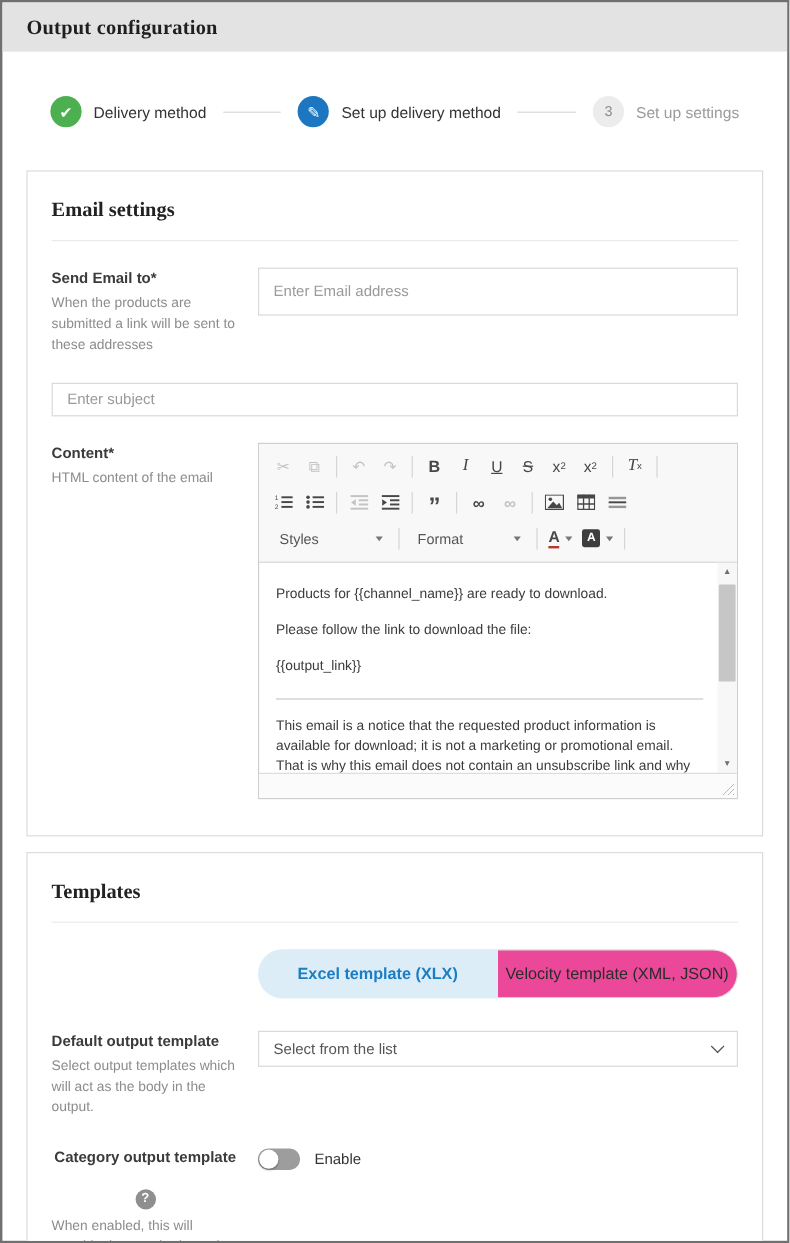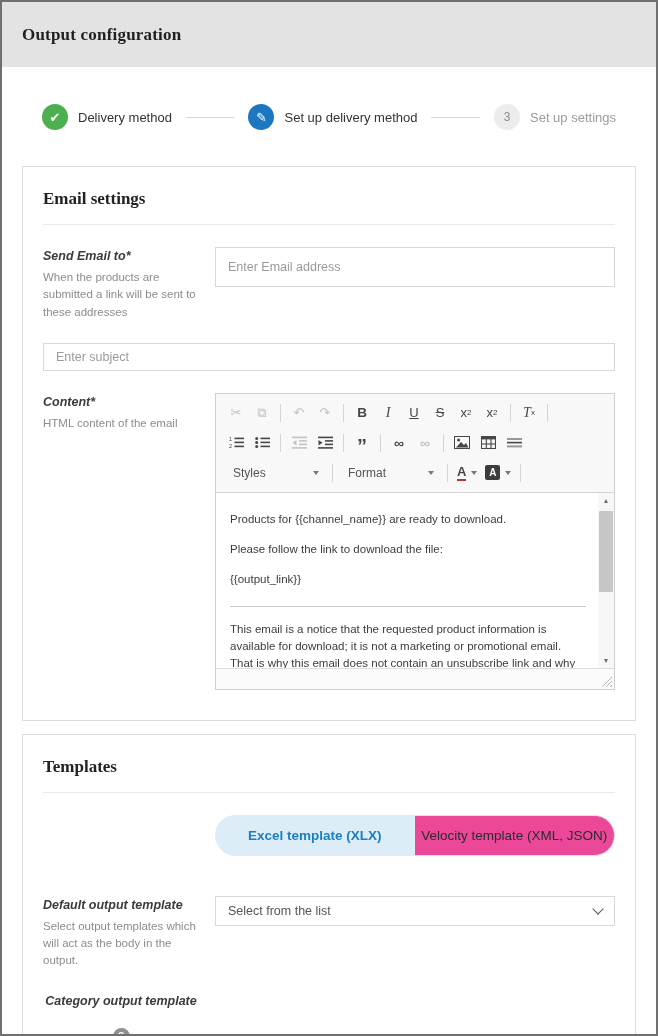--- a/index.html
+++ b/index.html
@@ -1,21 +1,21 @@
 <!DOCTYPE html>
 <html><head>
 <meta charset="utf-8">
 <style>
   html,body{margin:0;padding:0;background:#fff;}
   body{width:658px;height:1036px;font-family:"Liberation Sans",sans-serif;}
   .frame{box-sizing:border-box;width:658px;height:1036px;border:2px solid #707070;background:#fff;
          display:flex;flex-direction:column;overflow:hidden;}
 
   
-  .hdr{background:#e3e3e3;height:41px;flex:0 0 41px;display:flex;align-items:center;padding:12px 20px;}
+  .hdr{background:#e3e3e3;height:41px;flex:0 0 41px;display:flex;align-items:center;padding:0 20px;}
   .hdr h1{margin:0;font-family:"Liberation Serif","DejaVu Serif",serif;font-size:17px;font-weight:600;color:#1f1f1f;letter-spacing:.2px;}
 
   
   .stepper{display:flex;align-items:center;margin:37px 40px 36px;}
   .step{display:flex;align-items:center;gap:10px;cursor:default;}
   .step-circle{width:26px;height:26px;border-radius:50%;display:flex;align-items:center;justify-content:center;
                font-size:13px;color:#fff;flex:0 0 26px;}
   .step-circle.complete{background:#4caf50;}
   .step-circle.active{background:#1c77c0;}
   .step-circle.pending{background:#ececec;color:#8d8d8d;font-size:12px;}
@@ -26,21 +26,21 @@
   
   .card{margin:0 20px;border:1px solid #dcdcdc;padding:20px 20px 24px;background:#fff;}
   .card + .card{margin-top:13px;}
   .card h2{margin:2px 0 0;font-family:"Liberation Serif","DejaVu Serif",serif;font-size:17px;font-weight:600;color:#222;}
   .card-rule{border:none;border-top:1px solid #eaeaea;margin:15px 0 22px;}
 
   .form-row{display:flex;align-items:flex-start;margin-bottom:22px;}
   .form-row:last-child{margin-bottom:6px;}
   .label-col{width:172px;flex:0 0 172px;padding-right:16px;box-sizing:border-box;}
   .field-col{flex:1;min-width:0;}
-  .field-label{font-size:12.5px;font-weight:700;color:#3b3b3b;margin-top:2px;font-style:italic;}
+  .field-label{font-size:12.5px;font-weight:700;color:#3b3b3b;margin-top:2px;}
   .field-desc{font-size:11.5px;color:#8c8c8c;line-height:1.5;margin-top:6px;}
   .text-input{box-sizing:border-box;width:100%;border:1px solid #d9d9d9;font-family:"Liberation Sans",sans-serif;
               font-size:12.5px;color:#333;padding:0 12px;background:#fff;outline:none;}
   .text-input::placeholder{color:#9a9a9a;}
   .text-input.tall{height:40px;}
   .text-input.short{height:28px;}
 
   
   .editor{border:1px solid #cfcfcf;background:#fff;}
   .ck-toolbar{background:#f8f8f8;border-bottom:1px solid #d6d6d6;padding:4px 5px;}
@@ -73,21 +73,21 @@
   .sb{width:16px;flex:0 0 16px;background:#f7f7f7;display:flex;flex-direction:column;}
   .sb-btn{height:15px;display:flex;align-items:center;justify-content:center;font-size:7px;color:#6e6e6e;cursor:pointer;}
   .sb-track{flex:1;position:relative;}
   .sb-thumb{position:absolute;left:1px;right:1px;top:3px;height:56%;background:#c6c6c6;border-radius:1px;cursor:pointer;}
   .ck-foot{height:20px;background:#fbfbfb;border-top:1px solid #ddd;position:relative;}
   .resize-handle{position:absolute;right:2px;bottom:2px;width:11px;height:11px;cursor:nwse-resize;
     background:repeating-linear-gradient(135deg,transparent 0 2px,#b9b9b9 2px 3px);
     clip-path:polygon(100% 0,100% 100%,0 100%);}
 
   
-  .tabs-row{margin:0 0 40px 172px;}
+  .tabs-row{margin:0 0 27px 172px;}
   .tabs{display:flex;border-radius:21px;}
   .tab{flex:1;height:41px;border:none;font-family:"Liberation Sans",sans-serif;font-size:13.5px;cursor:pointer;}
   .tab.active{background:#dcedf8;color:#1b7ec3;font-weight:700;border-radius:21px 0 0 21px;}
   .tab.inactive{background:#ec4899;color:#2b2b2b;font-weight:400;border:1px solid #e3e3e3;border-left:none;
                 border-radius:0 21px 21px 0;}
   .select-box{box-sizing:border-box;height:30px;border:1px solid #d9d9d9;display:flex;align-items:center;
               justify-content:space-between;padding:0 12px;font-size:12.5px;color:#555;cursor:pointer;background:#fff;}
   .chevron{width:7px;height:7px;border-right:1.5px solid #555;border-bottom:1.5px solid #555;
            transform:rotate(45deg);margin-top:-4px;}
   .label-inline{display:flex;align-items:center;gap:20px;flex-direction:column;}
@@ -329,16 +329,24 @@
     </div>
 
     <div class="form-row">
       <div class="label-col">
         <div class="label-inline">
           <span class="field-label">Category output template</span>
           <span class="help-icon">?</span>
         </div>
         <div class="field-desc">When enabled, this will override the standard template and format your output according to the Category templates set.</div>
       </div>
+      <div class="field-col">
+        <div class="toggle-row">
+          <span class="toggle">
+              <span class="knob"></span>
+            </span>
+          <span class="toggle-label">Enable</span>
+        </div>
+      </div>
     </div>
   </section>
 
 </div>
 
 </body></html>

